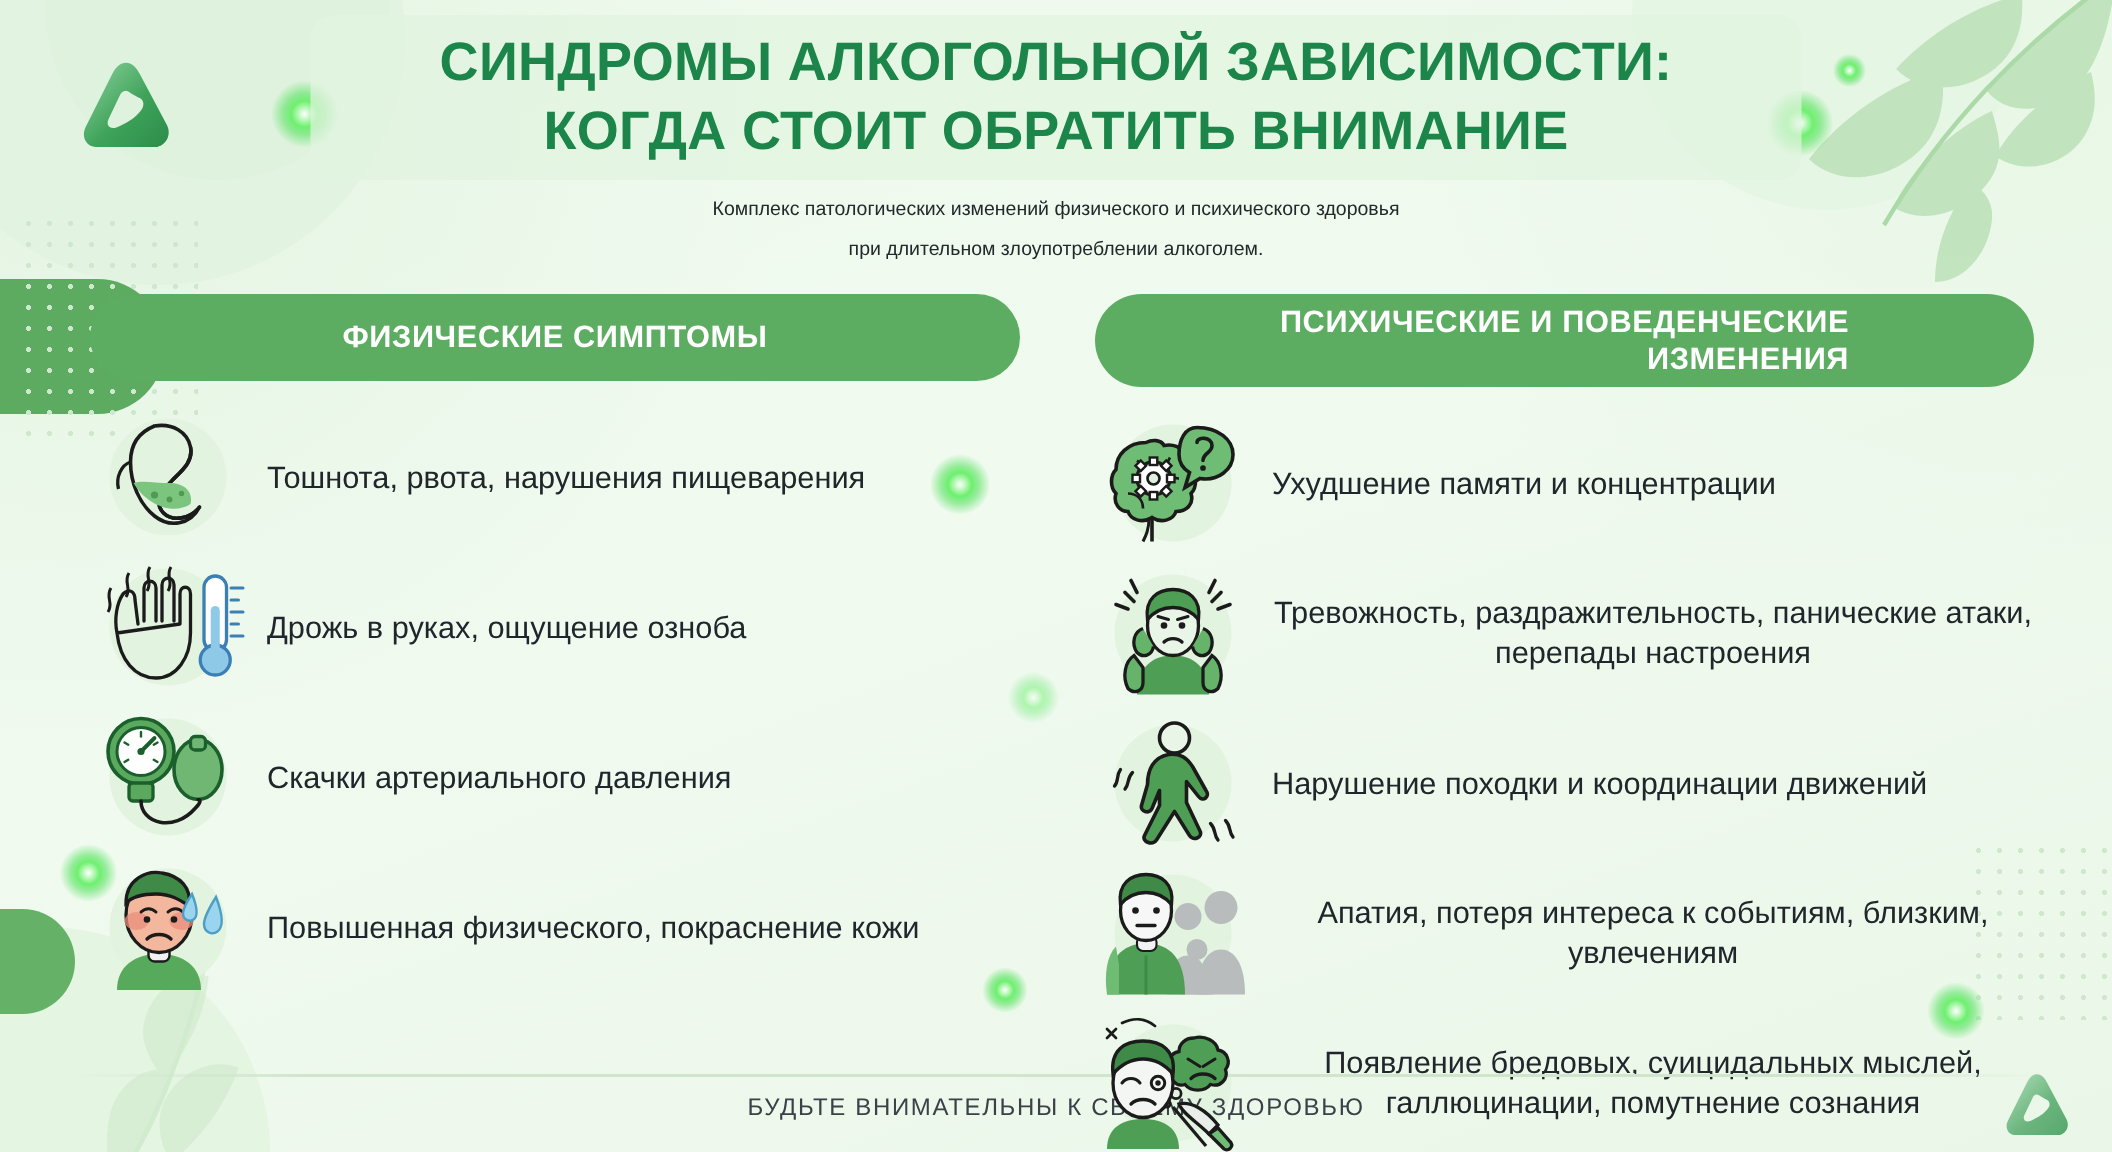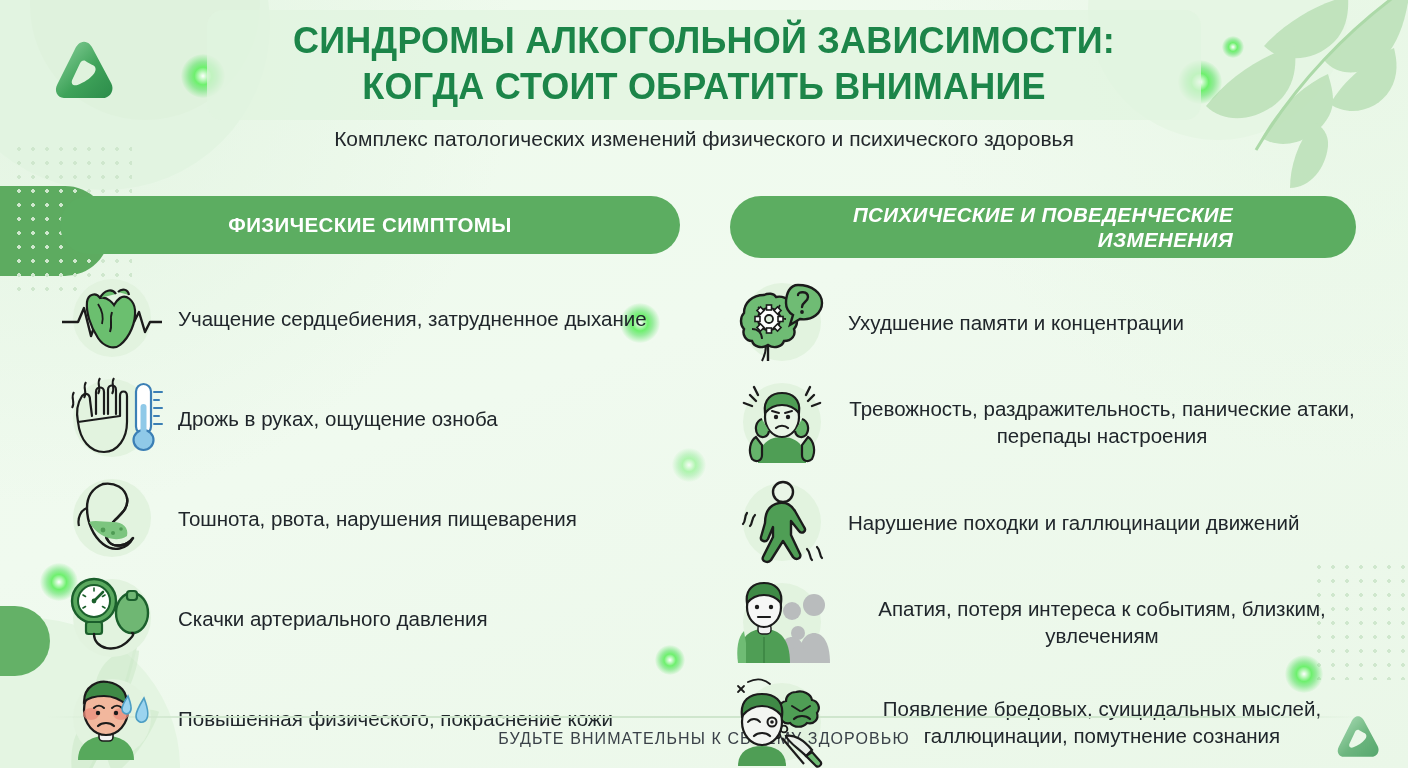--- a/index.html
+++ b/index.html
@@ -66,36 +66,36 @@
   }
   .title{
     position:absolute; left:207px; top:18px; width:994px;
     text-align:center; color:#1c8549;
     font-weight:bold; font-size:36px; line-height:46px;
     letter-spacing:.2px;
   }
   .subtitle{
     position:absolute; left:204px; top:125px; width:1000px;
     text-align:center; color:#23282c;
-    font-size:21px; line-height:27px;
+    font-size:13px; line-height:27px;
   }
 
   
   .col{ position:absolute; top:196px; }
   .col-left{ left:60px; width:620px; }
   .col-right{ left:730px; width:626px; }
 
   .pill{
     border-radius:34px; background:#5cad61; color:#ffffff;
     font-weight:bold; font-size:20.5px; letter-spacing:.4px;
     display:flex; align-items:center; justify-content:center; text-align:right;
     padding:0 18px;
   }
   .pill-left{ height:58px; width:620px; }
-  .pill-right{ height:62px; width:626px; line-height:25px;font-style:italic; }
+  .pill-right{ height:62px; width:626px; line-height:25px; }
 
   .items{ margin-top:14px; }
   .item{ display:flex; align-items:center; gap:14px; }
   .icon-wrap{
     flex:0 0 auto; width:104px; height:100px;
     display:flex; align-items:center; justify-content:center;
     position:relative;
   }
   .icon-wrap .halo{
     position:absolute; width:78px; height:78px; border-radius:50%;
@@ -178,41 +178,43 @@
              M50 34 C47 34 45 36 44 39 L34 60 C31 66 35 70 41 68 C50 64 58 60 64 52 C68 47 66 41 61 40 L54 36 C53 35 51 34 50 34 Z" fill="url(#lg1)" fill-rule="evenodd"></path>
   </svg>
 
   <div class="title-card"></div>
   <div class="title">
     <div>СИНДРОМЫ АЛКОГОЛЬНОЙ ЗАВИСИМОСТИ:</div>
     <div>КОГДА СТОИТ ОБРАТИТЬ ВНИМАНИЕ</div>
   </div>
   <div class="subtitle">
     <div>Комплекс патологических изменений физического и психического здоровья</div>
+    <div>при длительном злоупотреблении алкоголем.</div>
   </div>
 
   <div class="col col-left">
     <div class="pill pill-left">ФИЗИЧЕСКИЕ СИМПТОМЫ</div>
 
     <div class="items">
 
+
       <div class="item l-item">
         <div class="icon-wrap">
           <div class="halo"></div>
-          <svg width="104" height="72" viewBox="0 0 104 72">
-            <path d="M2 40 L18 40 L24 26 L31 54 L38 34 L44 40 L60 40" stroke="#1b1b1b" stroke-width="2.4" fill="none" stroke-linejoin="round"></path>
-            <path d="M66 40 L74 40 L79 30 L85 50 L90 40 L102 40" stroke="#1b1b1b" stroke-width="2.4" fill="none" stroke-linejoin="round"></path>
-            <path d="M40 16 C36 10 28 12 27 20 C26 30 30 44 38 56 C44 65 54 68 60 63 C70 55 76 40 75 28 C74 18 66 12 60 16 C56 19 54 23 54 23 C54 23 48 14 40 16Z" fill="#6bbf6f" stroke="#1b1b1b" stroke-width="2.2"></path>
-            <path d="M40 16 C44 8 52 6 56 12" stroke="#1b1b1b" stroke-width="2.2" fill="#6bbf6f"></path>
-            <path d="M58 10 C62 6 68 7 69 13" stroke="#1b1b1b" stroke-width="2.2" fill="#6bbf6f"></path>
-            <path d="M52 30 C49 38 53 42 50 50" stroke="#1b1b1b" stroke-width="2" fill="none"></path>
-            <path d="M38 22 C42 28 44 34 42 42" stroke="#1b1b1b" stroke-width="1.8" fill="none"></path>
-          </svg>
-        </div>
-        <div class="item-text">Учащение сердцебиения, затрудненное дыхание</div>
+          <svg width="86" height="80" viewBox="0 0 86 80">
+            <path d="M34 6 C46 4 56 10 58 20 C60 30 52 36 46 42 C38 50 34 58 40 64 C46 70 58 68 64 60" stroke="#1b1b1b" stroke-width="2.4" fill="none" stroke-linecap="round"></path>
+            <path d="M34 6 C24 10 18 18 18 30 C18 44 24 58 34 66 C44 74 58 72 64 60 C58 68 46 70 40 64 C34 58 38 50 46 42 C52 36 60 30 58 20" stroke="#1b1b1b" stroke-width="2.4" fill="none"></path>
+            <path d="M20 44 C28 58 46 66 58 58 C60 50 54 44 44 44 C34 44 26 42 20 44Z" fill="#7cc57f"></path>
+            <circle cx="34" cy="52" r="2.4" fill="#4f9b54"></circle>
+            <circle cx="44" cy="55" r="2" fill="#4f9b54"></circle>
+            <circle cx="52" cy="51" r="1.8" fill="#4f9b54"></circle>
+            <path d="M18 30 C12 32 8 40 10 48" stroke="#1b1b1b" stroke-width="2.2" fill="none"></path>
+          </svg>
+        </div>
+        <div class="item-text">Тошнота, рвота, нарушения пищеварения</div>
       </div>
 
       <div class="item l-item">
         <div class="icon-wrap">
           <div class="halo"></div>
           <svg width="104" height="84" viewBox="0 0 104 84">
             <path d="M18 46 C16 36 18 26 22 20 C26 16 30 18 30 24 L32 40 M36 38 L36 16 C36 10 44 10 44 16 L44 38
                      M48 38 L48 14 C48 8 56 8 56 14 L56 38 M60 40 L60 20 C60 14 67 14 67 20 L67 46
                      C67 62 58 76 44 76 C30 76 20 64 18 46Z" stroke="#1b1b1b" stroke-width="2.2" fill="none" stroke-linecap="round" stroke-linejoin="round"></path>
             <path d="M14 16 C10 22 16 26 12 32" stroke="#1b1b1b" stroke-width="2" fill="none"></path>
@@ -225,36 +227,20 @@
             <g stroke="#3b7fb5" stroke-width="2" stroke-linecap="round">
               <path d="M94 16 H102"></path>
                 <path d="M94 24 H99"></path>
                 <path d="M94 32 H102"></path>
               <path d="M94 40 H99"></path>
                 <path d="M94 48 H102"></path>
             </g>
           </svg>
         </div>
         <div class="item-text">Дрожь в руках, ощущение озноба</div>
-      </div>
-
-      <div class="item l-item">
-        <div class="icon-wrap">
-          <div class="halo"></div>
-          <svg width="86" height="80" viewBox="0 0 86 80">
-            <path d="M34 6 C46 4 56 10 58 20 C60 30 52 36 46 42 C38 50 34 58 40 64 C46 70 58 68 64 60" stroke="#1b1b1b" stroke-width="2.4" fill="none" stroke-linecap="round"></path>
-            <path d="M34 6 C24 10 18 18 18 30 C18 44 24 58 34 66 C44 74 58 72 64 60 C58 68 46 70 40 64 C34 58 38 50 46 42 C52 36 60 30 58 20" stroke="#1b1b1b" stroke-width="2.4" fill="none"></path>
-            <path d="M20 44 C28 58 46 66 58 58 C60 50 54 44 44 44 C34 44 26 42 20 44Z" fill="#7cc57f"></path>
-            <circle cx="34" cy="52" r="2.4" fill="#4f9b54"></circle>
-            <circle cx="44" cy="55" r="2" fill="#4f9b54"></circle>
-            <circle cx="52" cy="51" r="1.8" fill="#4f9b54"></circle>
-            <path d="M18 30 C12 32 8 40 10 48" stroke="#1b1b1b" stroke-width="2.2" fill="none"></path>
-          </svg>
-        </div>
-        <div class="item-text">Тошнота, рвота, нарушения пищеварения</div>
       </div>
 
       <div class="item l-item">
         <div class="icon-wrap">
           <div class="halo"></div>
           <svg width="96" height="86" viewBox="0 0 96 86">
             <circle cx="30" cy="26" r="22" fill="#5aa95f" stroke="#1b5f2c" stroke-width="2.4"></circle>
             <circle cx="30" cy="26" r="16" fill="#ffffff" stroke="#1b5f2c" stroke-width="2"></circle>
             <path d="M30 26 L39 17" stroke="#1b5f2c" stroke-width="2.6" stroke-linecap="round"></path>
             <circle cx="30" cy="26" r="2.4" fill="#1b5f2c"></circle>
@@ -381,21 +367,21 @@
                      L24 78 C22 82 29 85 32 81 L44 62 L54 78 C57 82 63 79 61 75 L52 56 L52 42
                      L60 52 C63 56 68 52 65 48 L56 32 C52 26 48 23 40 24Z" fill="#4f9e55" stroke="#1b1b1b" stroke-width="2.4" stroke-linejoin="round"></path>
             <g stroke="#1b1b1b" stroke-width="2.2" fill="none" stroke-linecap="round">
               <path d="M16 36 C12 40 14 44 11 47"></path>
               <path d="M8 34 C5 38 7 42 4 45"></path>
               <path d="M68 70 C72 74 70 78 73 81"></path>
               <path d="M78 68 C82 72 80 76 83 79"></path>
             </g>
           </svg>
         </div>
-        <div class="item-text">Нарушение походки и галлюцинации движений</div>
+        <div class="item-text">Нарушение походки и координации движений</div>
       </div>
 
       <div class="item r-item">
         <div class="icon-wrap">
           <div class="halo"></div>
           <svg width="100" height="86" viewBox="0 0 100 86">
 
             <g fill="#b9bcbd">
               <circle cx="82" cy="26" r="11"></circle>
               <path d="M66 84 C66 62 74 54 82 54 C90 54 98 62 98 84Z"></path>

